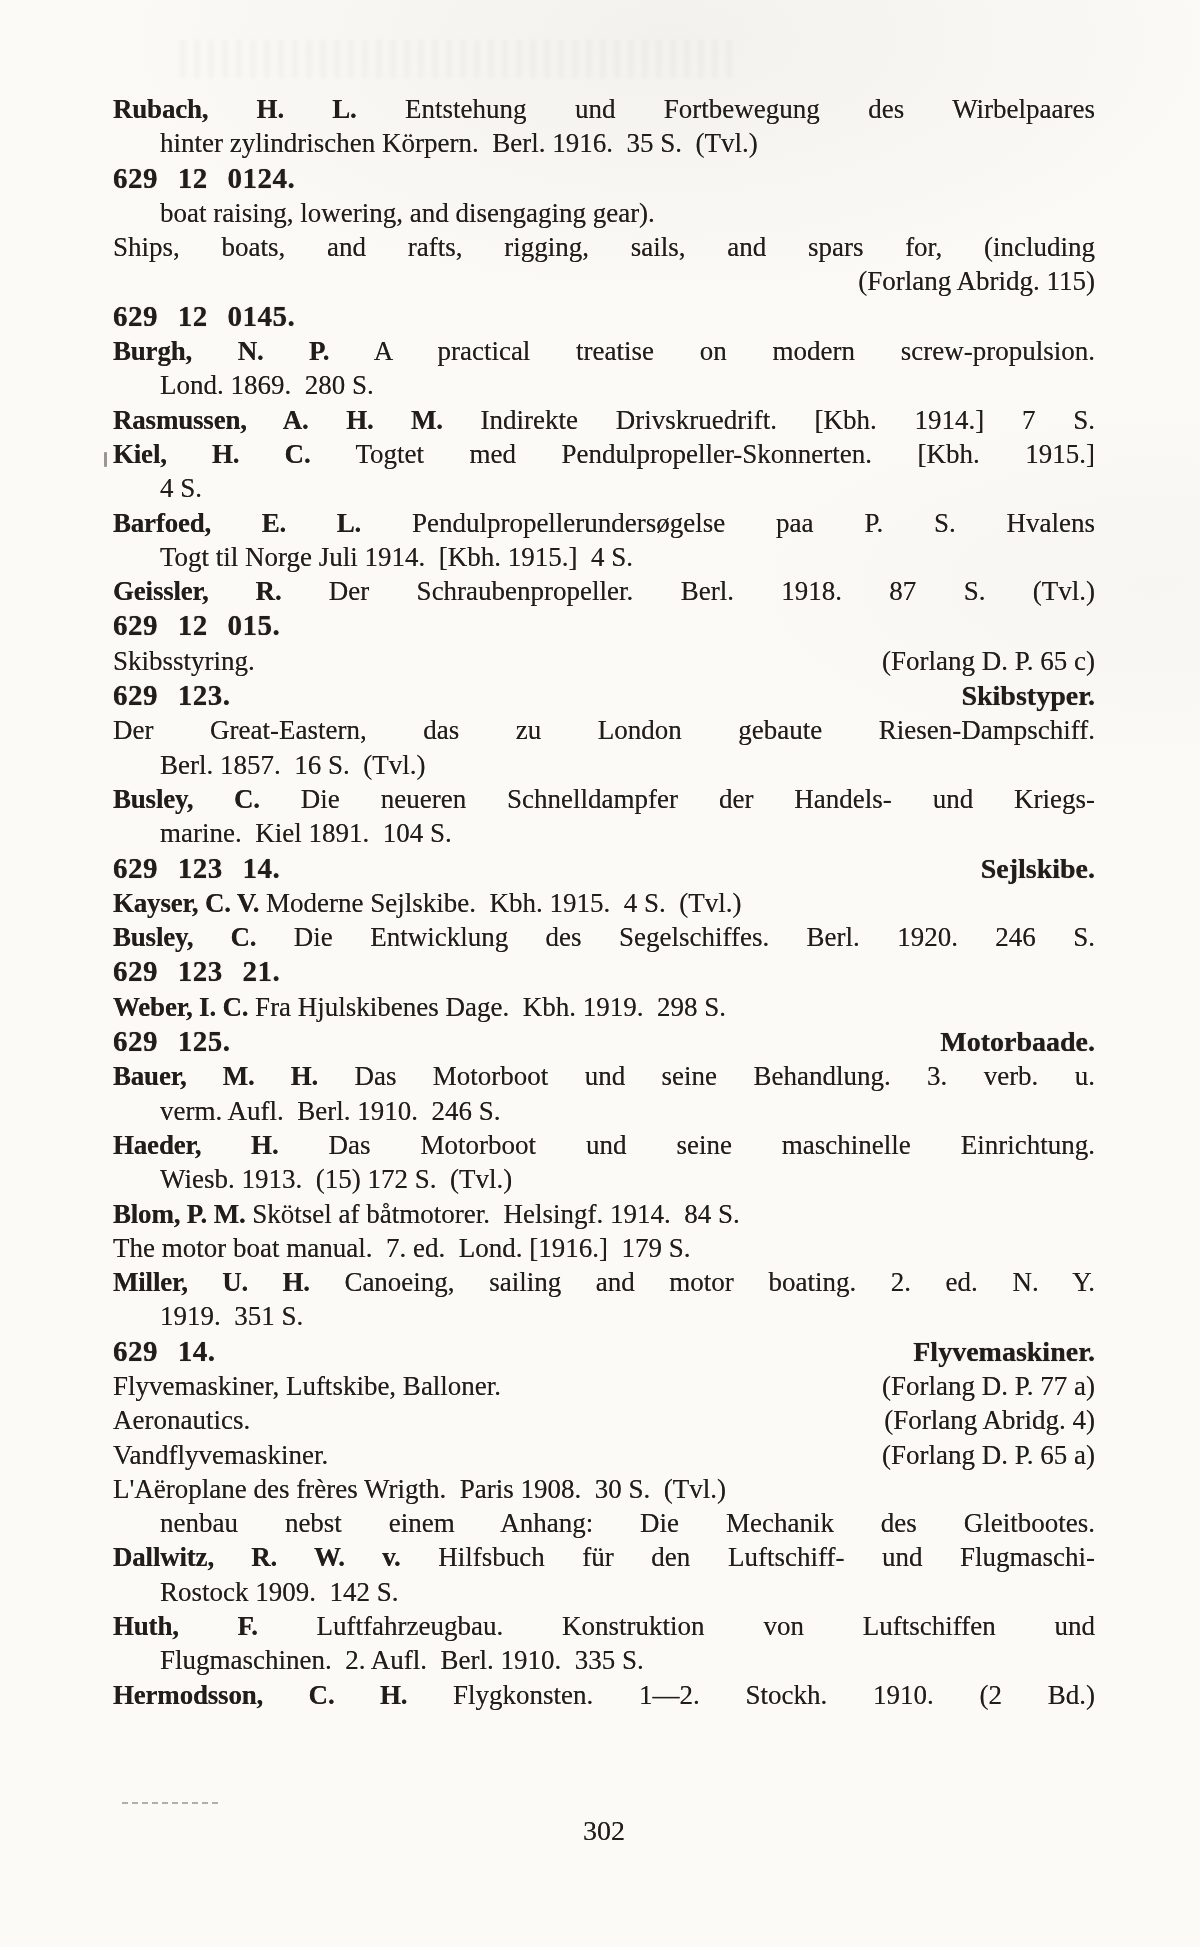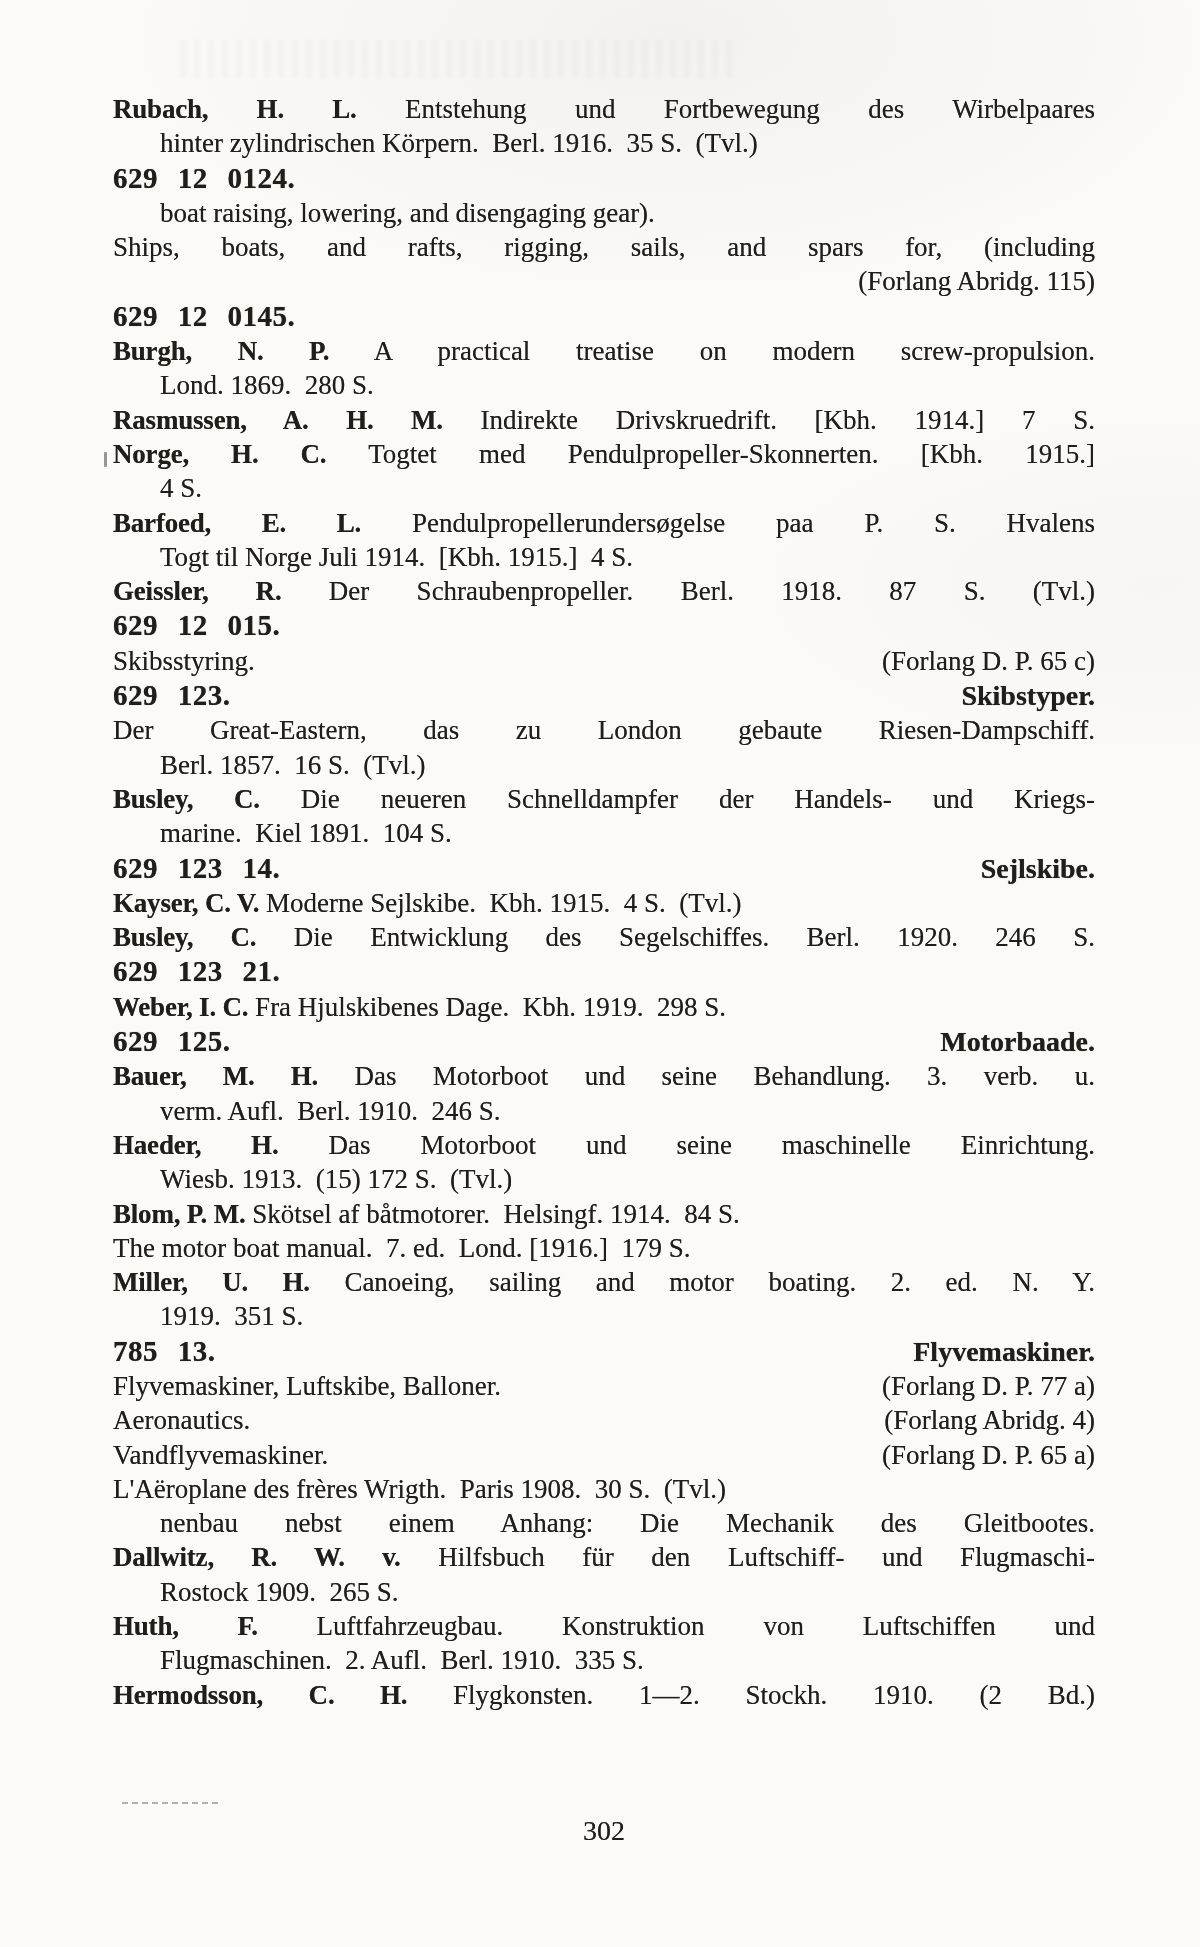--- a/index.html
+++ b/index.html
@@ -79,21 +79,21 @@
       <div class="line indent"><span class="text">boat raising, lowering, and disengaging gear).</span></div>
       <div class="line justify"><span class="text">Ships, boats, and rafts, rigging, sails, and spars for, (including</span></div>
       <div class="line has-right">
         <span class="text"></span>
         <span class="right">(Forlang Abridg. 115)</span>
       </div>
       <div class="line classnum"><span class="text">629 12 0145.</span></div>
       <div class="line justify"><span class="text"><b>Burgh, N. P.</b> A practical treatise on modern screw-propulsion.</span></div>
       <div class="line indent"><span class="text">Lond. 1869.  280 S.</span></div>
       <div class="line justify"><span class="text"><b>Rasmussen, A. H. M.</b> Indirekte Drivskruedrift.  [Kbh. 1914.]  7 S.</span></div>
-      <div class="line justify"><span class="text"><b>Norge, H. C.</b> Togtet med Pendulpropeller-Skonnerten.  [Kbh. 1915.]</span></div>
+      <div class="line justify"><span class="text"><b>Kiel, H. C.</b> Togtet med Pendulpropeller-Skonnerten.  [Kbh. 1915.]</span></div>
       <div class="line indent"><span class="text">4 S.</span></div>
       <div class="line justify"><span class="text"><b>Barfoed, E. L.</b> Pendulpropellerundersøgelse paa P. S. Hvalens</span></div>
       <div class="line indent"><span class="text">Togt til Norge Juli 1914.  [Kbh. 1915.]  4 S.</span></div>
       <div class="line justify"><span class="text"><b>Geissler, R.</b> Der Schraubenpropeller.  Berl. 1918.  87 S.  (Tvl.)</span></div>
       <div class="line classnum"><span class="text">629 12 015.</span></div>
       <div class="line has-right">
         <span class="text">Skibsstyring.</span>
         <span class="right">(Forlang D. P. 65 c)</span>
       </div>
       <div class="line classnum has-right">
@@ -118,38 +118,38 @@
       </div>
       <div class="line justify"><span class="text"><b>Bauer, M. H.</b> Das Motorboot und seine Behandlung.  3. verb. u.</span></div>
       <div class="line indent"><span class="text">verm. Aufl.  Berl. 1910.  246 S.</span></div>
       <div class="line justify"><span class="text"><b>Haeder, H.</b> Das Motorboot und seine maschinelle Einrichtung.</span></div>
       <div class="line indent"><span class="text">Wiesb. 1913.  (15) 172 S.  (Tvl.)</span></div>
       <div class="line"><span class="text"><b>Blom, P. M.</b> Skötsel af båtmotorer.  Helsingf. 1914.  84 S.</span></div>
       <div class="line"><span class="text">The motor boat manual.  7. ed.  Lond. [1916.]  179 S.</span></div>
       <div class="line justify"><span class="text"><b>Miller, U. H.</b> Canoeing, sailing and motor boating.  2. ed.  N. Y.</span></div>
       <div class="line indent"><span class="text">1919.  351 S.</span></div>
       <div class="line classnum has-right">
-        <span class="text">785 13.</span>
+        <span class="text">629 14.</span>
         <span class="right rb">Flyvemaskiner.</span>
       </div>
       <div class="line has-right">
         <span class="text">Flyvemaskiner, Luftskibe, Balloner.</span>
         <span class="right">(Forlang D. P. 77 a)</span>
       </div>
       <div class="line has-right">
         <span class="text">Aeronautics.</span>
         <span class="right">(Forlang Abridg. 4)</span>
       </div>
       <div class="line has-right">
         <span class="text">Vandflyvemaskiner.</span>
         <span class="right">(Forlang D. P. 65 a)</span>
       </div>
       <div class="line"><span class="text">L'Aëroplane des frères Wrigth.  Paris 1908.  30 S.  (Tvl.)</span></div>
       <div class="line indent justify"><span class="text">nenbau nebst einem Anhang:  Die Mechanik des Gleitbootes.</span></div>
       <div class="line justify"><span class="text"><b>Dallwitz, R. W. v.</b> Hilfsbuch für den Luftschiff- und Flugmaschi-</span></div>
-      <div class="line indent"><span class="text">Rostock 1909.  265 S.</span></div>
+      <div class="line indent"><span class="text">Rostock 1909.  142 S.</span></div>
       <div class="line justify"><span class="text"><b>Huth, F.</b> Luftfahrzeugbau.  Konstruktion von Luftschiffen und</span></div>
       <div class="line indent"><span class="text">Flugmaschinen.  2. Aufl.  Berl. 1910.  335 S.</span></div>
       <div class="line justify"><span class="text"><b>Hermodsson, C. H.</b> Flygkonsten.  1—2.  Stockh. 1910.  (2 Bd.)</span></div>
     </div>
   <div class="page-number">302</div>
   <div class="dash-bottom"></div>
 </div>
 
 </body></html>

